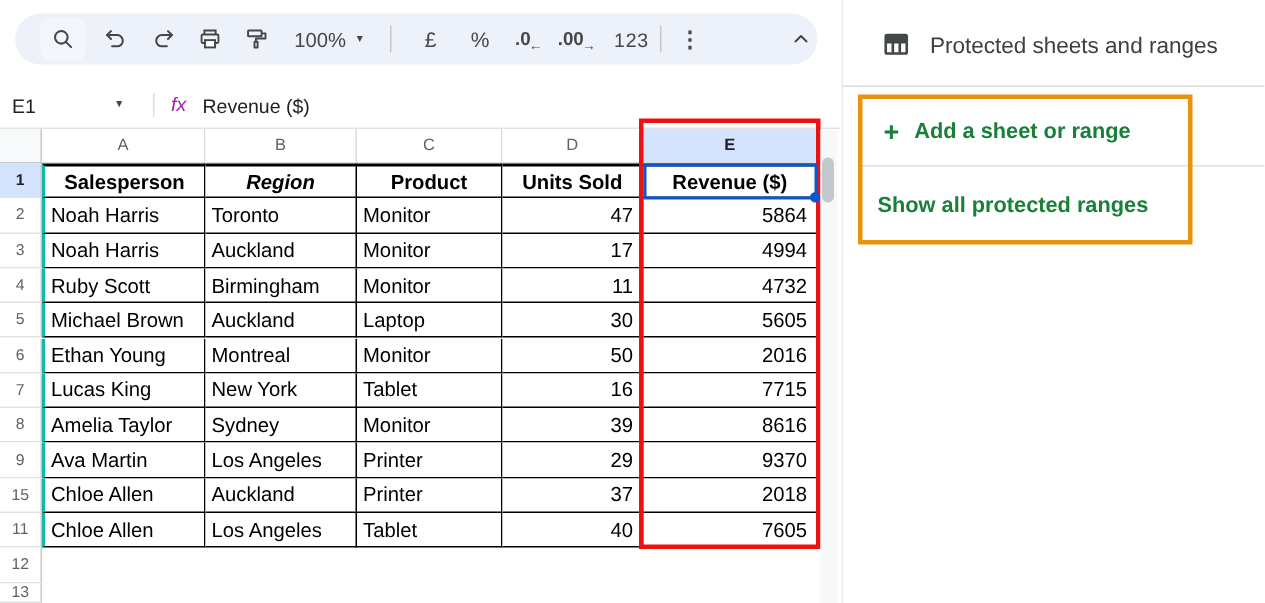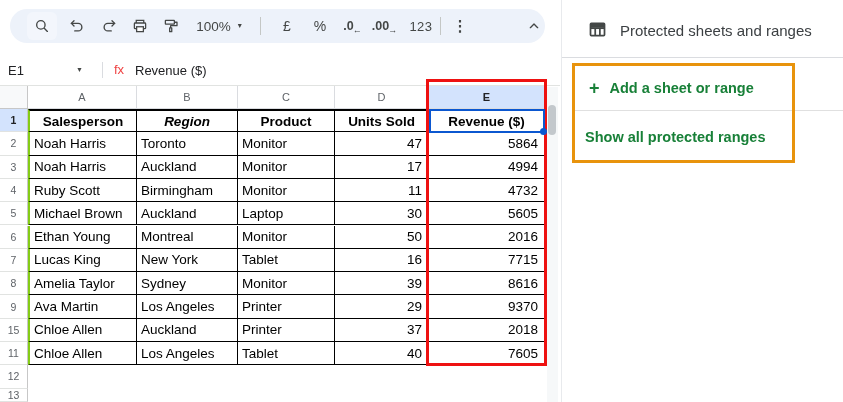--- a/index.html
+++ b/index.html
@@ -30,42 +30,42 @@
   .tb-more { left:438px; width:24px; font-size:15px; font-weight:bold; }
   .tb-collapse { left:510px; width:28px; }
 
   
   .formula-bar { position:absolute; left:0; top:55px; width:560px; height:31px;
                  background:#fff; border-bottom:1px solid #e1e3e1; }
   .name-box { position:absolute; left:0; top:0; width:96px; height:30px; cursor:pointer; }
   .name-box-value { position:absolute; left:8px; top:8px; font-size:13px; color:#202124; }
   .name-box-caret { position:absolute; left:76px; top:11px; font-size:7px; color:#444746; }
   .fb-sep { position:absolute; left:102px; top:7px; width:1px; height:16px; background:#dadce0; }
-  .fx-label { position:absolute; left:114px; top:7px; font-size:13px; 
-              color:#ef4444; }
+  .fx-label { position:absolute; left:114px; top:7px; font-size:13px; font-style:italic;
+              color:#a21caf; }
   .formula-value { position:absolute; left:135px; top:8px; font-size:13px; color:#202124; }
 
   
   #grid { position:absolute; left:0; top:0; width:561px; height:402px; }
   .corner-box { position:absolute; left:0; top:86px; width:28px; height:23px;
                 background:#f8f9fa; border-right:1px solid #c7c7c7; border-bottom:1px solid #c7c7c7; }
   .col-header { position:absolute; display:flex; align-items:center; justify-content:center;
                 font-size:11px; color:#5f6368; background:#fff; border-right:1px solid #dadce0;
                 border-bottom:1px solid #dadce0; cursor:pointer; }
   .col-header.sel { background:var(--selected_header_bg); color:#202124; font-weight:bold; }
   .row-header { position:absolute; left:0; width:28px; display:flex; align-items:center;
                 justify-content:center; font-size:10.5px; color:#5f6368; background:#fff;
                 border-right:1px solid #c7c7c7; border-bottom:1px solid #e1e3e1; cursor:pointer; }
   .row-header.sel { background:var(--selected_header_bg); color:#202124; font-weight:bold; }
 
   
   .cell { position:absolute; display:flex; align-items:center; font-size:13.5px; color:#000;
           background:#fff; border-right:1px solid #000; border-bottom:1px solid #000;
           padding:0 4px; white-space:nowrap; overflow:hidden; cursor:cell; }
-  .cell.c0 { border-left:2px solid #84cc16; }
+  .cell.c0 { border-left:2px solid #14b8a6; }
   .cell.r0 { border-top:2px solid #000; }
   .cell.th { font-weight:bold; justify-content:center; padding:0 1px; }
   .cell.num { justify-content:flex-end; padding-right:6px; }
 
   
   .protected-range-border { position:absolute; left:426px; top:79px; width:121px; height:287px;
       border:3px solid var(--protected_range_red); pointer-events:none; }
   .active-cell-border { position:absolute; left:429px; top:109px; width:116px; height:24px;
       border:2px solid var(--selection_blue); pointer-events:none; }
   .active-cell-dot { position:absolute; right:-4px; bottom:-4px; width:7px; height:7px;

